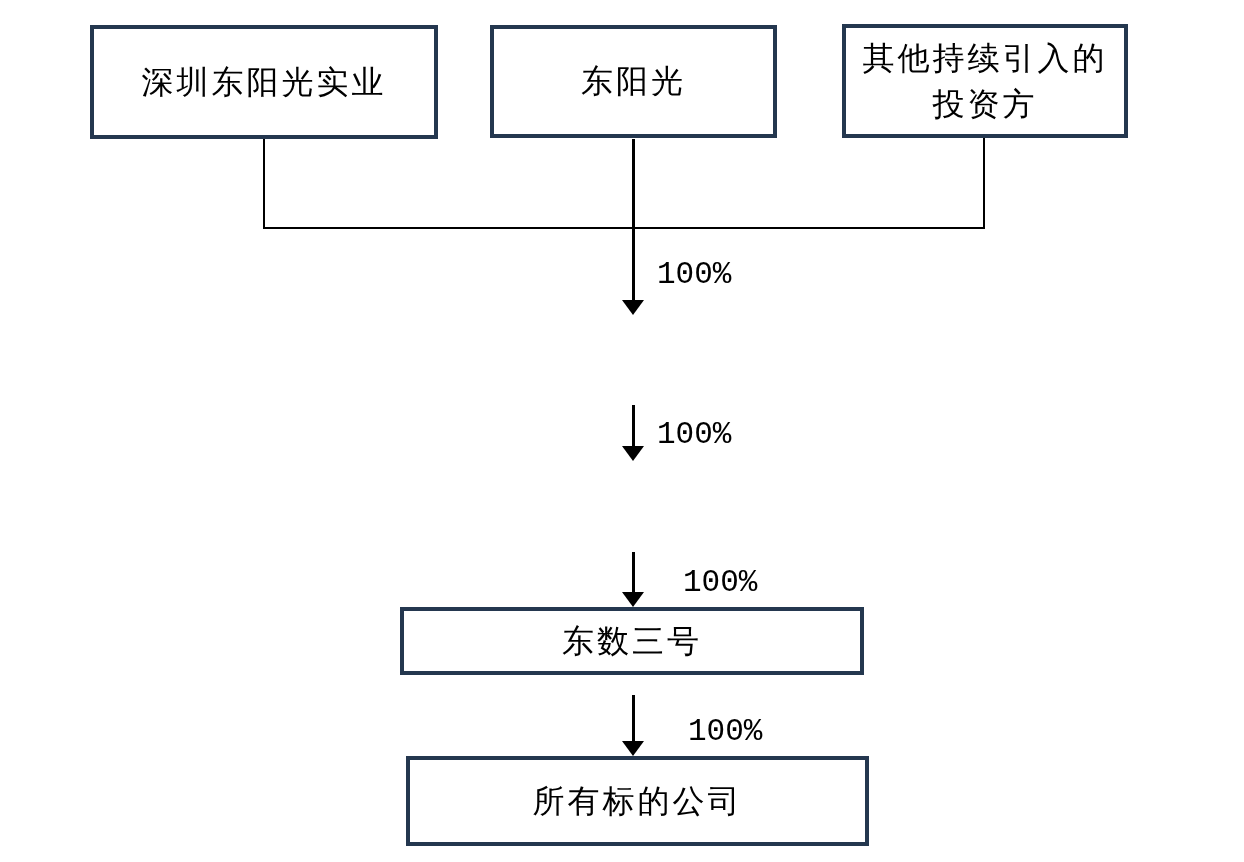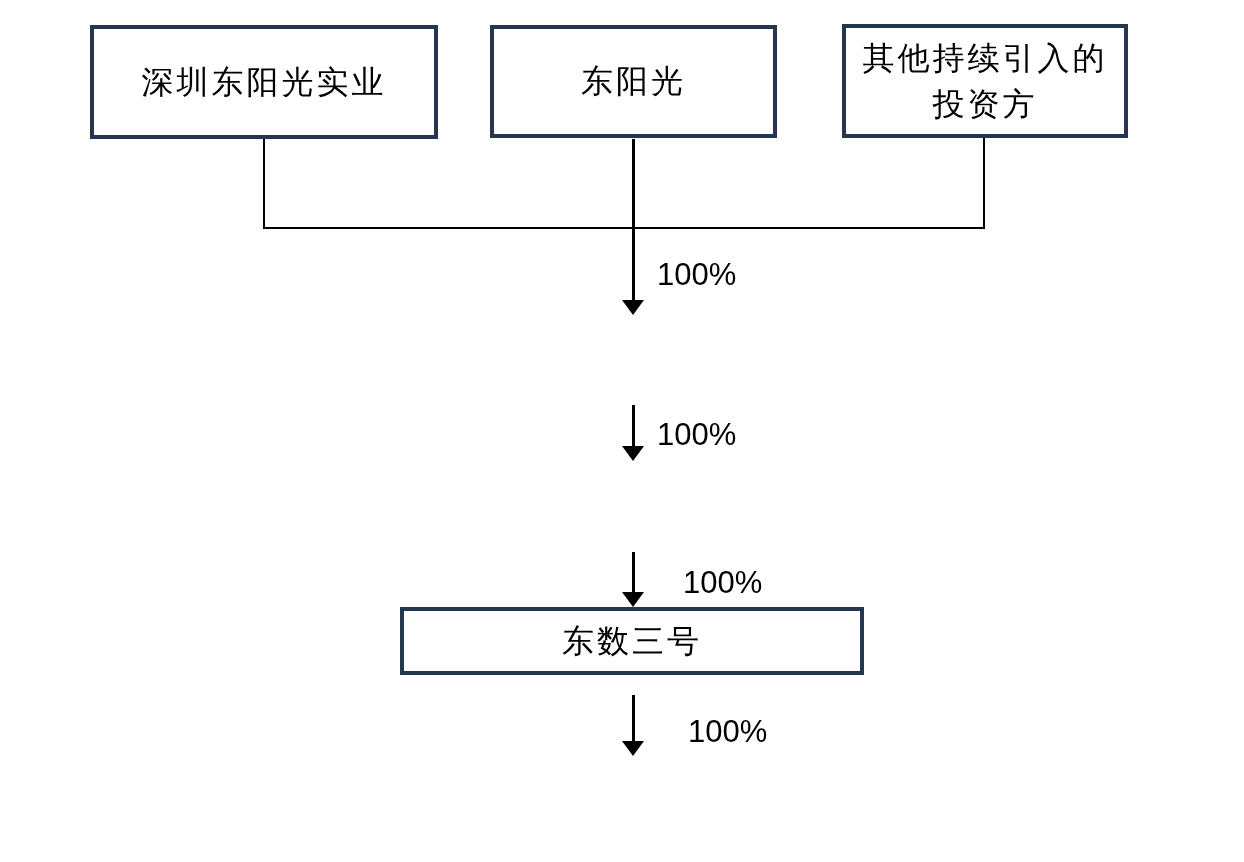--- a/index.html
+++ b/index.html
@@ -47,21 +47,21 @@
   .arrow-head {
     position: absolute;
     width: 0;
     height: 0;
     border-left: 11px solid transparent;
     border-right: 11px solid transparent;
     border-top: 15px solid var(--line);
   }
   .pct-label {
     position: absolute;
-    font-family: Liberation Sans, sans-serif;
+    font-family: Liberation Mono, monospace;
     font-size: 31px;
     line-height: 1;
     color: var(--text);
     white-space: nowrap;
   }
 </style>
 </head>
 <body>
 
 <div class="canvas">
@@ -98,14 +98,17 @@
   <div class="pct-label" style="left:683px; top:567px;">100%</div>
 
   <div class="node" style="left:400px; top:607px; width:464px; height:68px;">
     <span class="node-label">东数三号</span>
   </div>
 
   <div class="line" style="left:632px; top:695px; width:3px; height:47px;"></div>
   <div class="arrow-head" style="left:622px; top:741px;"></div>
   <div class="pct-label" style="left:688px; top:716px;">100%</div>
 
+  <div class="node" style="left:406px; top:756px; width:463px; height:90px;">
+    <span class="node-label">所有标的公司</span>
+  </div>
 
 </div>
 
 </body></html>

